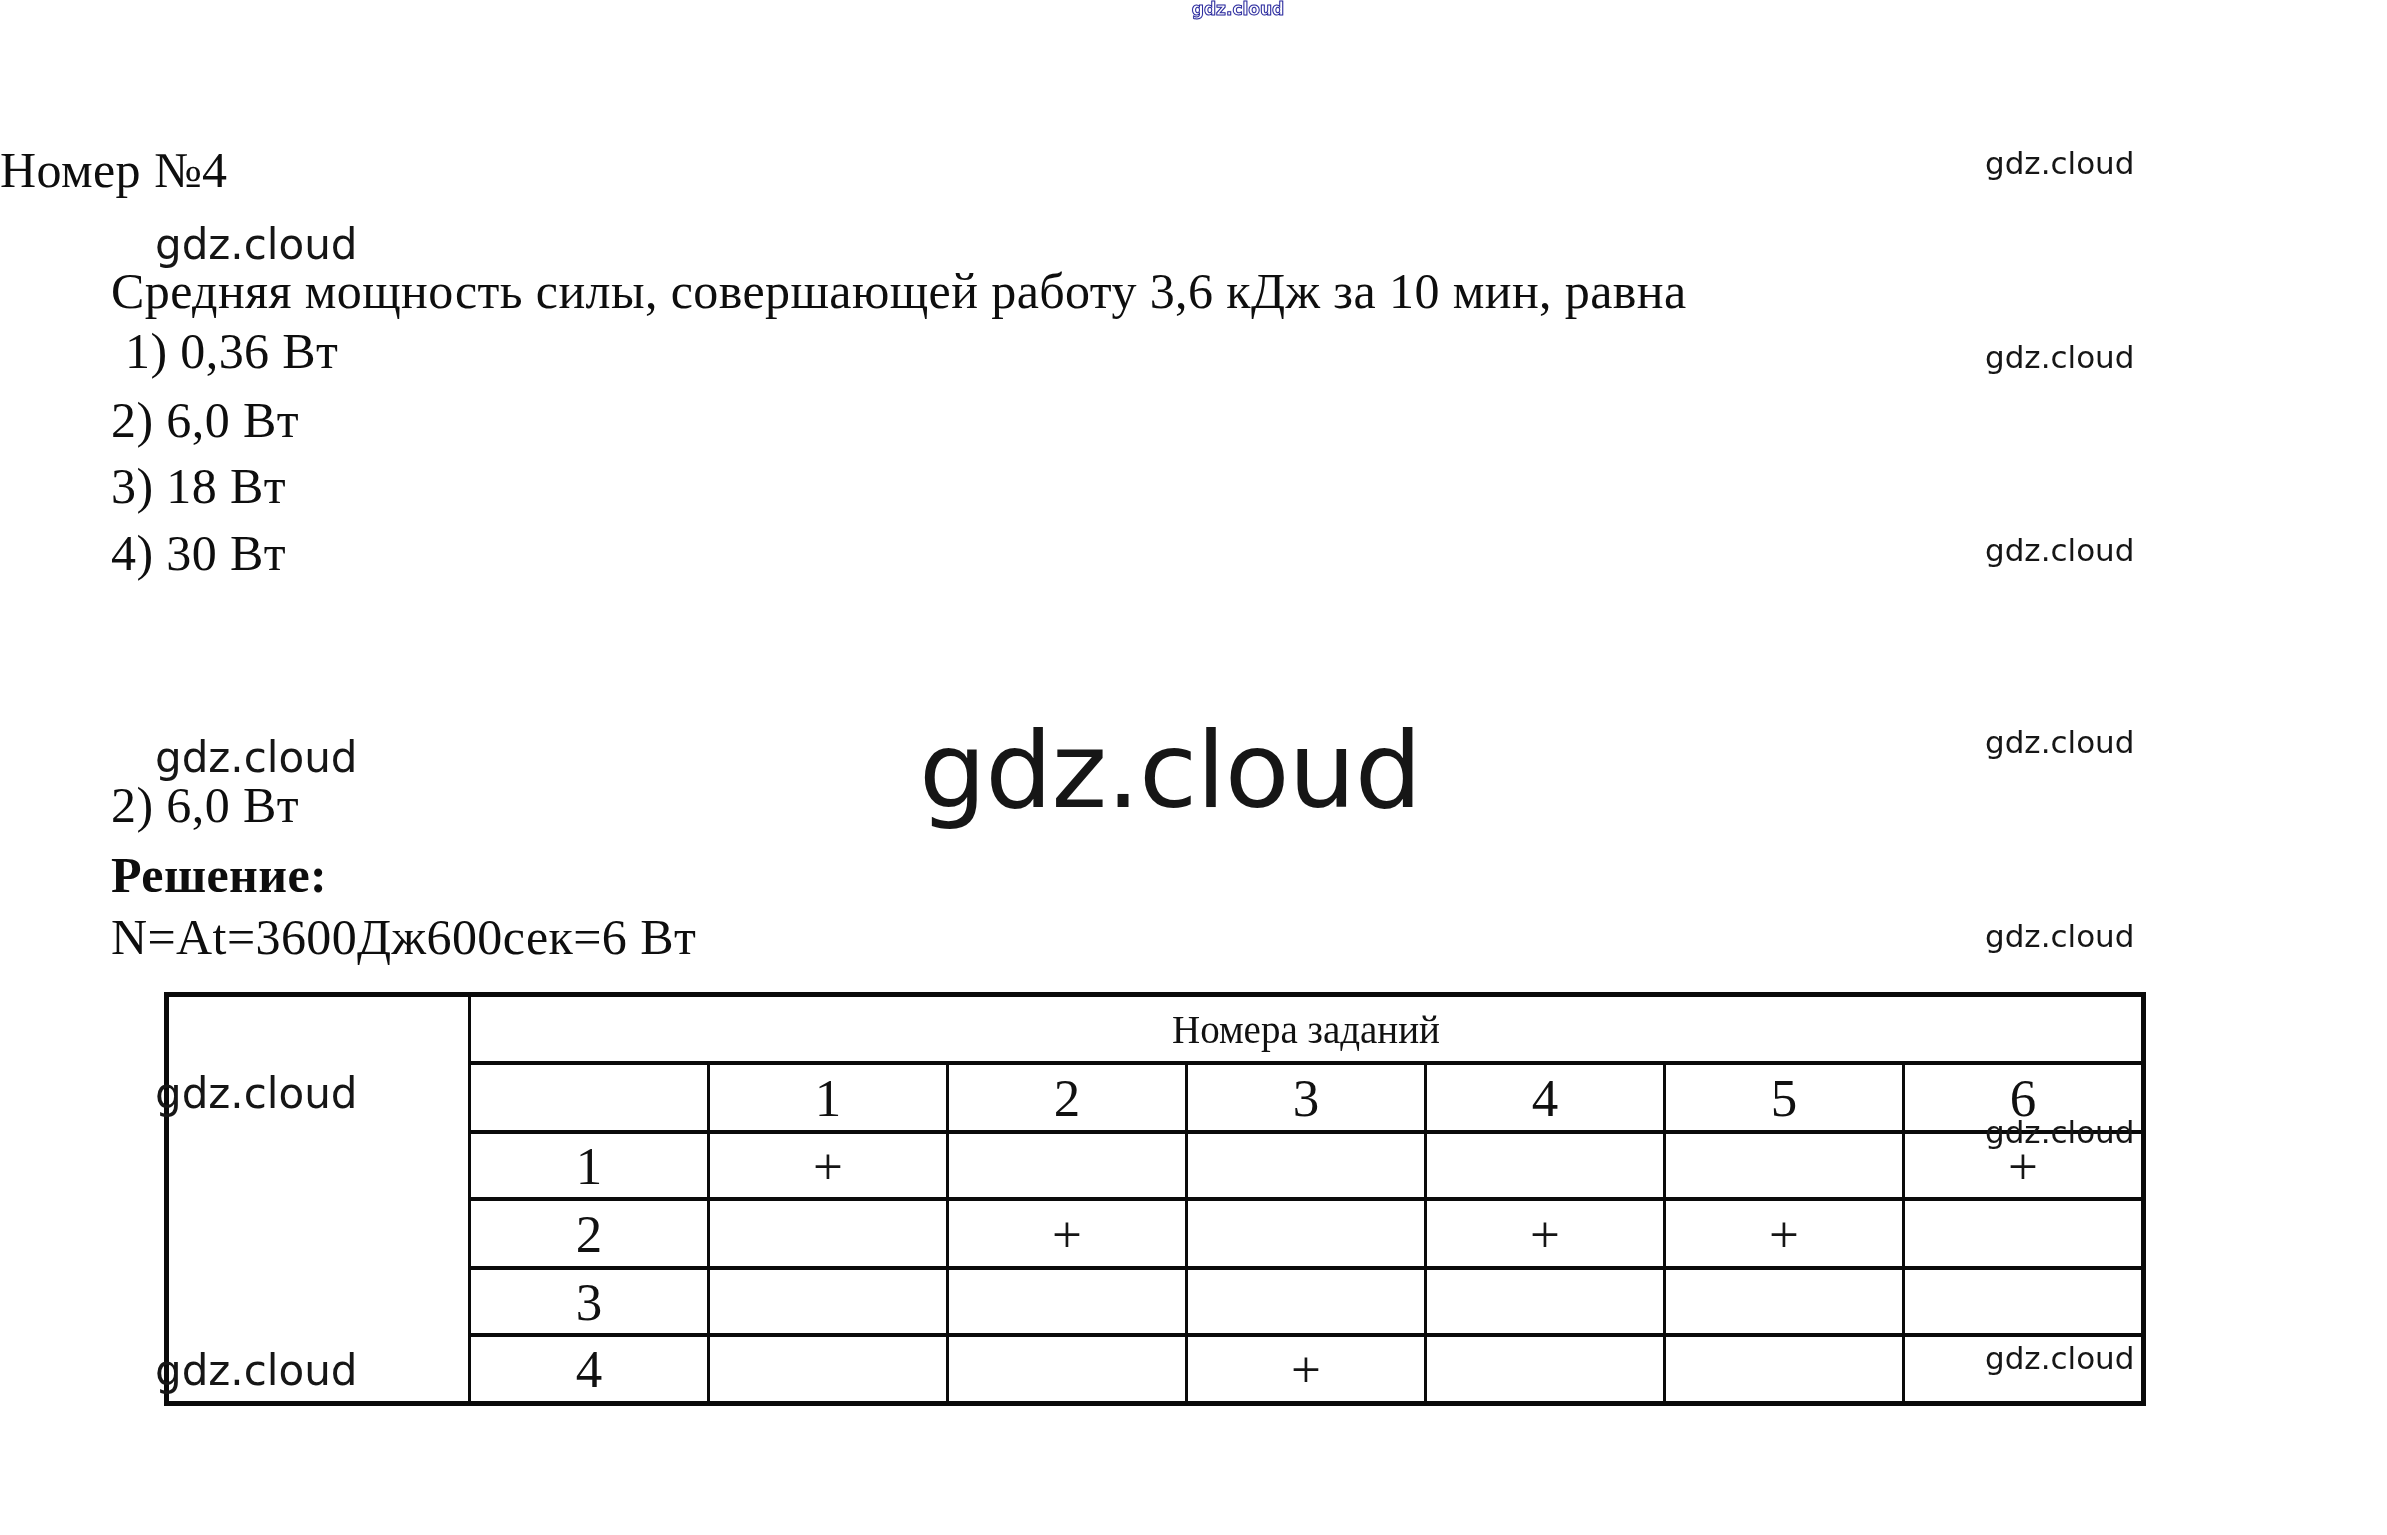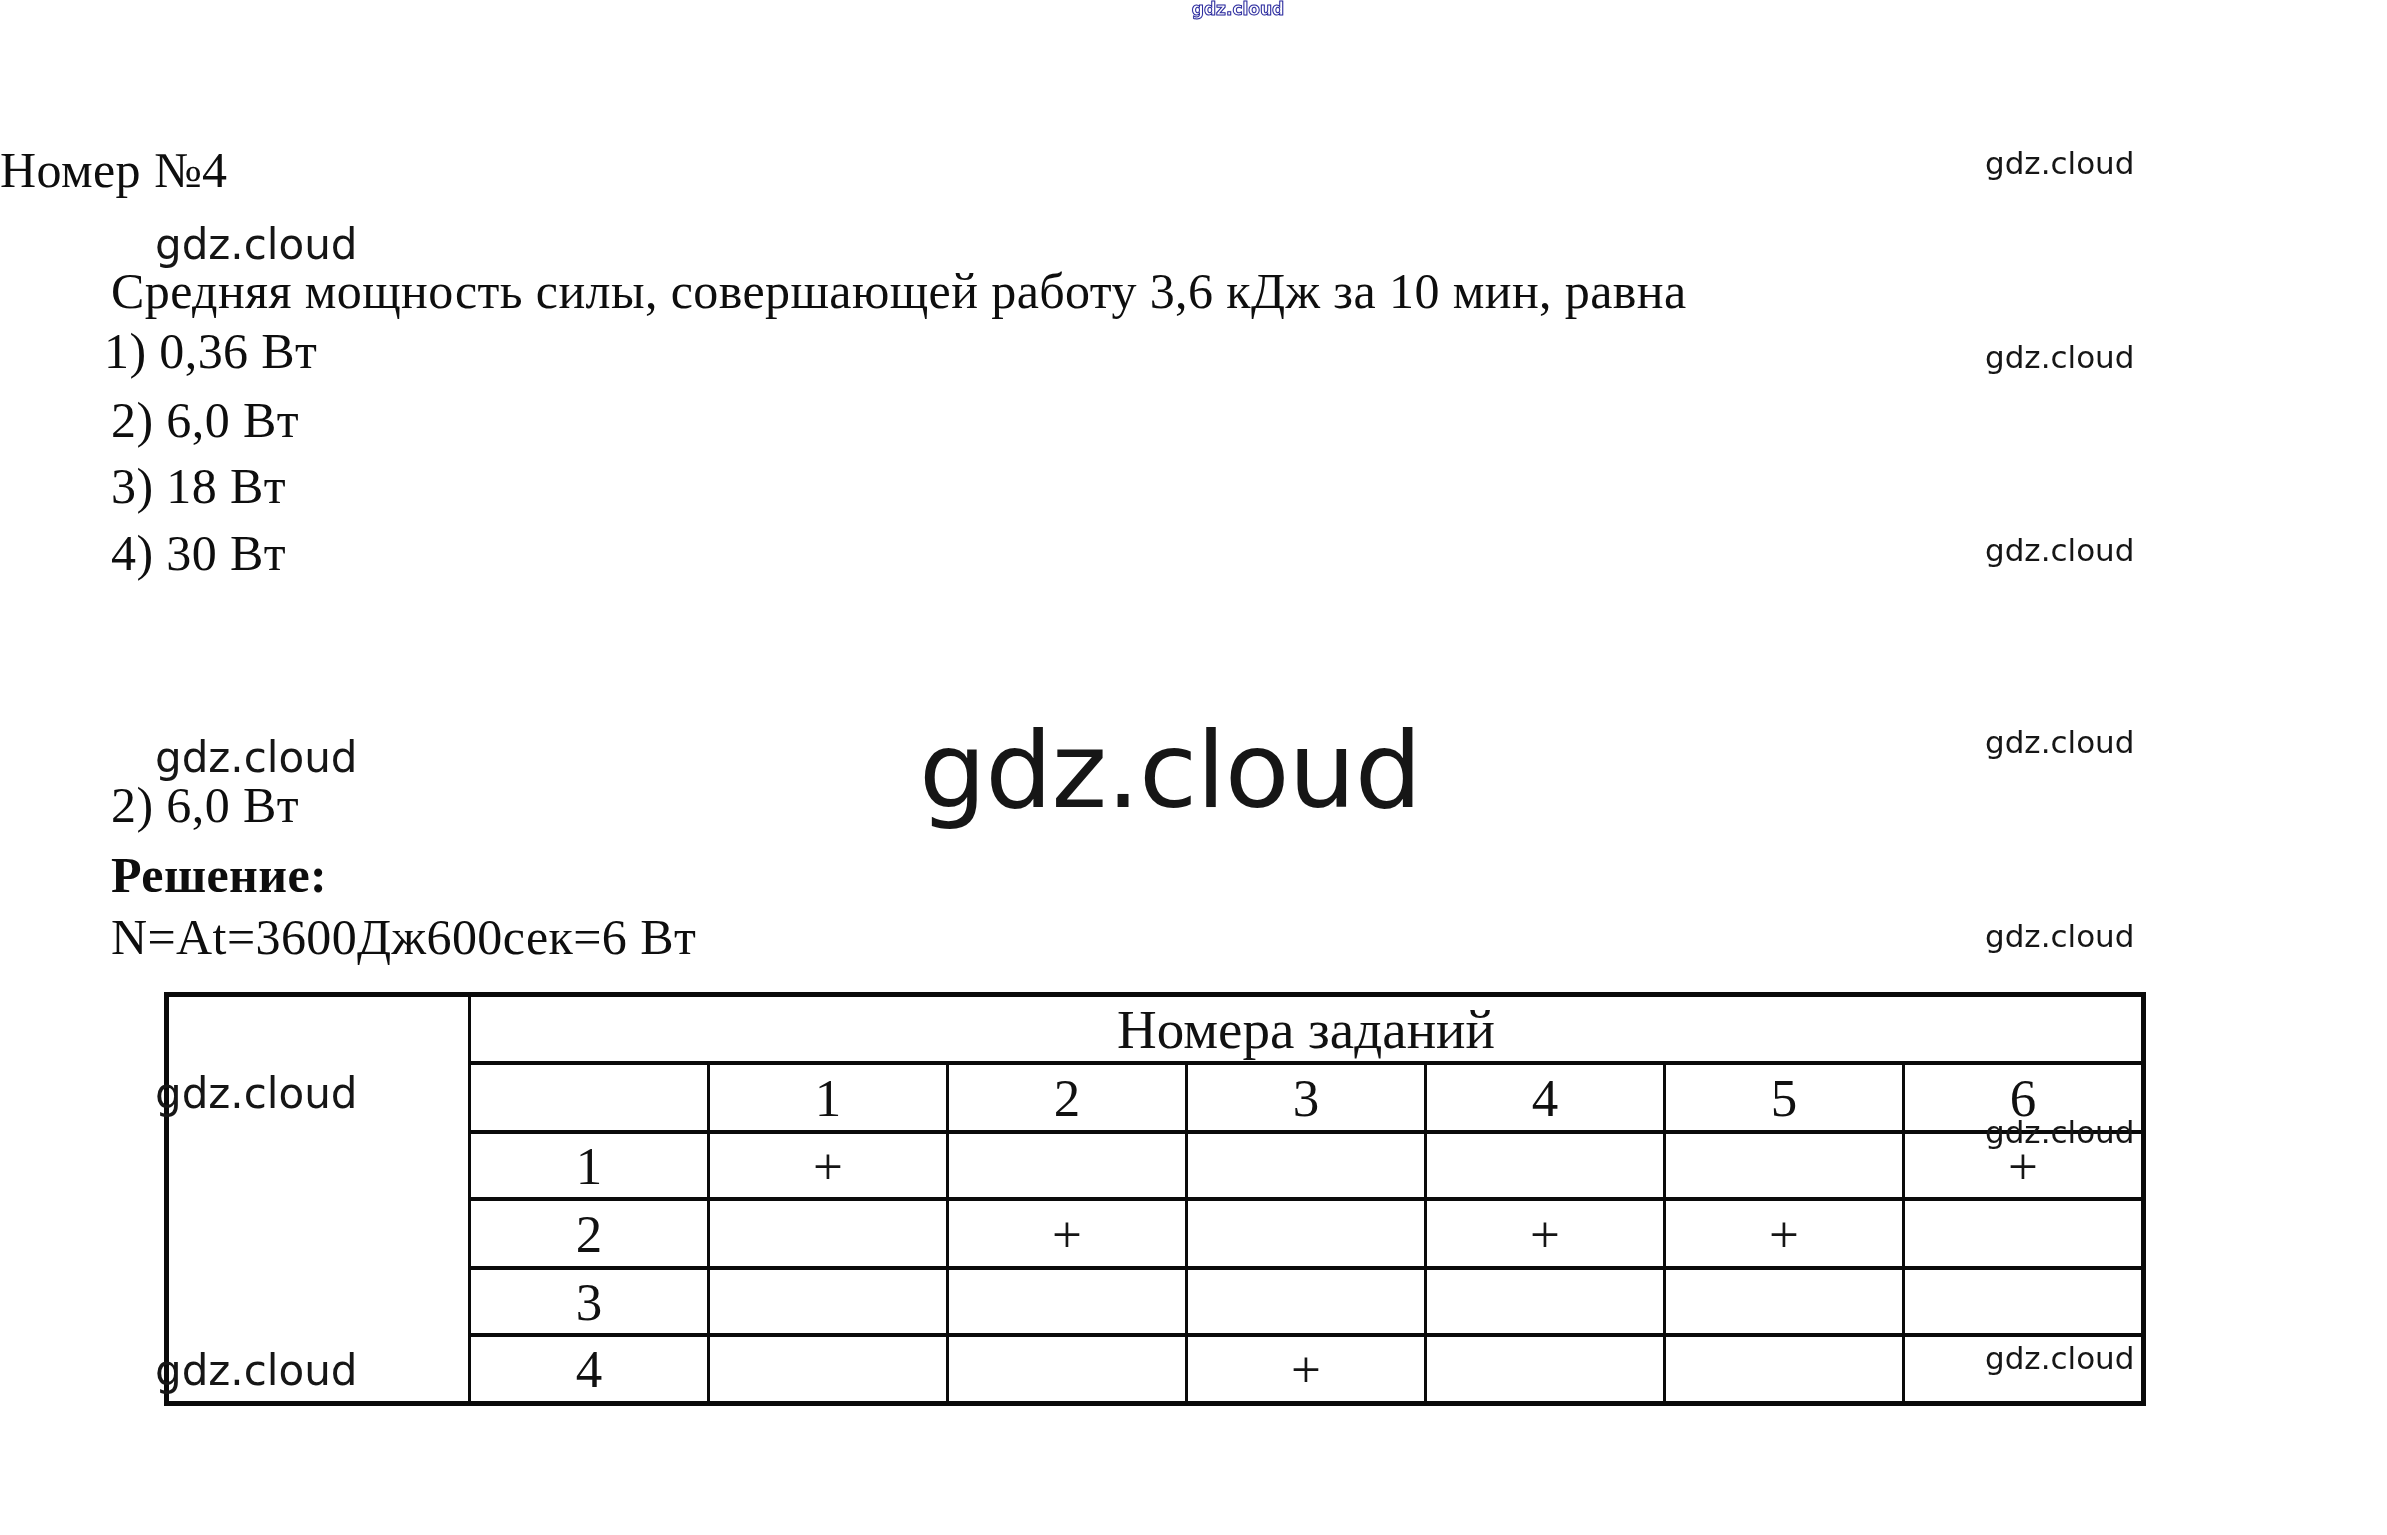--- a/index.html
+++ b/index.html
@@ -20,21 +20,21 @@
       color:#ffffff;-webkit-text-stroke:1px #2b2b9e;text-shadow:0 0 1px #2b2b9e;}
   
   .anstable{position:absolute;left:164px;top:992px;width:1982px;height:414px;box-sizing:border-box;
       border:5px solid #0a0a0a;display:grid;grid-template-columns:299px repeat(7,1fr);
       grid-template-rows:64px 69px 67px 69px 67px 1fr;background:#fff;}
   .cell{display:flex;align-items:center;justify-content:center;box-sizing:border-box;overflow:visible;}
   .bl{border-left:3px solid #0a0a0a;}
   .bt{border-top:4px solid #0a0a0a;}
   .label-cell{grid-column:1;grid-row:1/7;flex-direction:column;justify-content:flex-start;
       padding-top:139px;gap:29px;font-size:44px;}
-  .header-cell{grid-column:2/9;grid-row:1;font-size:55px;}
+  .header-cell{grid-column:2/9;grid-row:1;font-size:39px;}
   .tnum{font-size:53px;}
   .mark{font-size:53px;color:#151515;}
 </style>
 </head>
 <body>
 
 <div class="page">
 
   <div class="abs wm wm-top-blue">gdz.cloud</div>
   <div class="abs wm wm-right" style="top:148px">gdz.cloud</div>
@@ -42,21 +42,21 @@
   <div class="abs wm wm-right" style="top:342px">gdz.cloud</div>
   <div class="abs wm wm-right" style="top:535px">gdz.cloud</div>
   <div class="abs wm wm-left" style="top:737px">gdz.cloud</div>
   <div class="abs wm wm-right" style="top:727px">gdz.cloud</div>
   <div class="abs wm wm-big">gdz.cloud</div>
   <div class="abs wm wm-right" style="top:921px">gdz.cloud</div>
 
   <div class="abs doc centered" style="top:145px">Номер №4</div>
 
   <div class="abs doc" style="left:111px;top:266px">Средняя мощность силы, совершающей работу 3,6 кДж за 10 мин, равна</div>
-  <div class="abs doc" style="left:104px;top:326px">1) 0,36 Вт</div>
+  <div class="abs doc" style="left:125px;top:326px">1) 0,36 Вт</div>
   <div class="abs doc" style="left:111px;top:395px">2) 6,0 Вт</div>
   <div class="abs doc" style="left:111px;top:461px">3) 18 Вт</div>
   <div class="abs doc" style="left:111px;top:528px">4) 30 Вт</div>
 
   <div class="abs doc" style="left:111px;top:780px">2) 6,0 Вт</div>
   <div class="abs doc doc-bold" style="left:111px;top:850px">Решение:</div>
   <div class="abs doc" style="left:111px;top:912px">N=At=3600Дж600сек=6 Вт</div>
 
   <div class="anstable">
     <div class="cell header-cell bl">Номера заданий</div>

